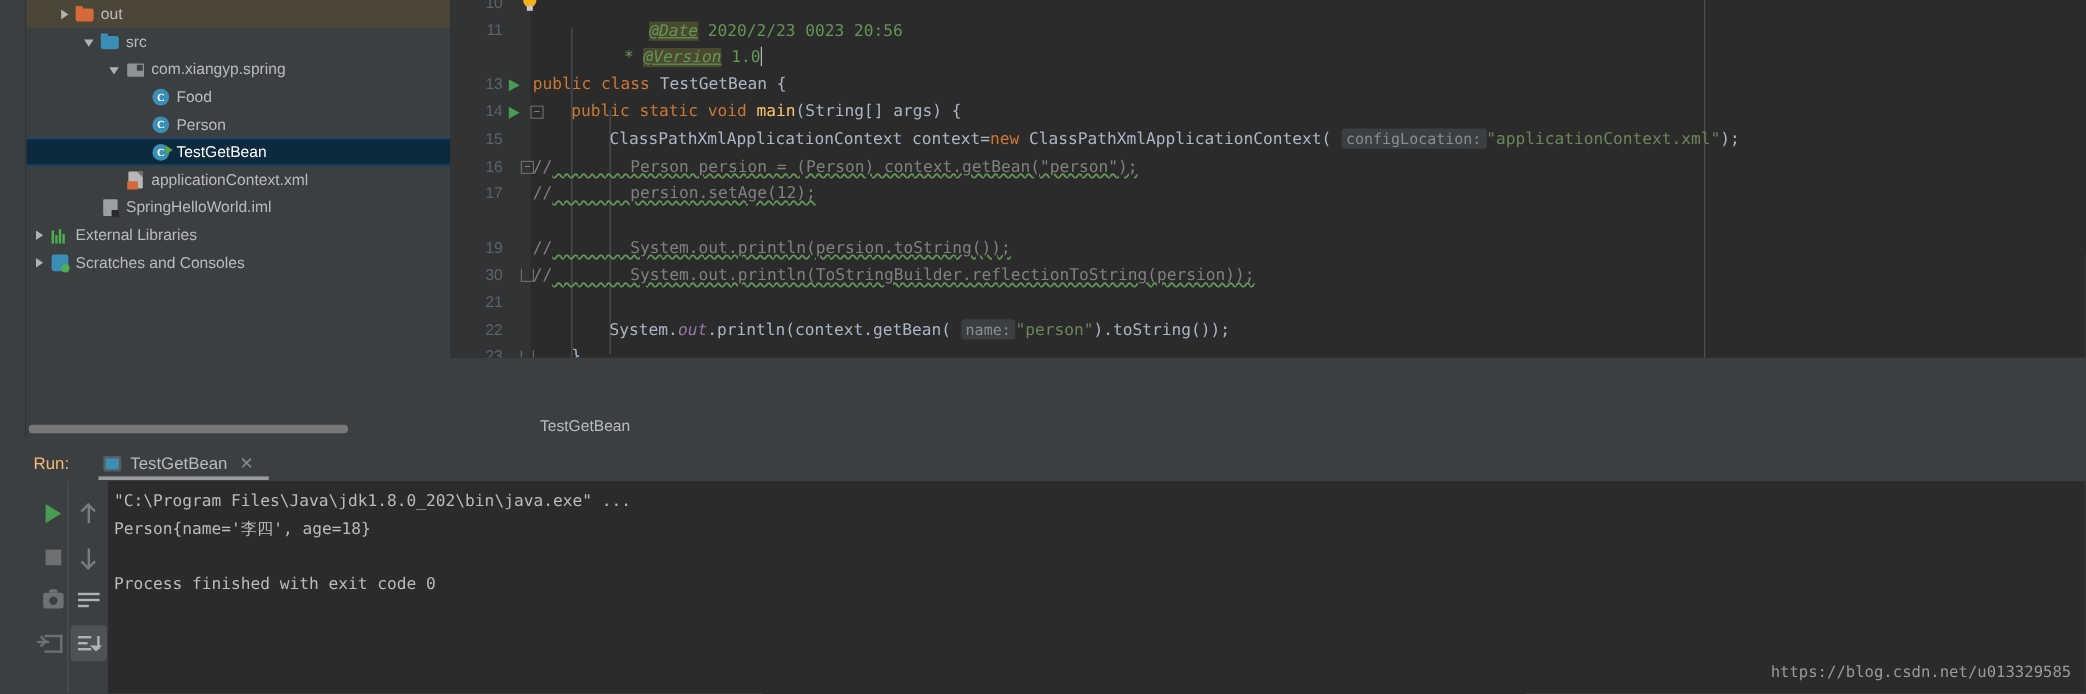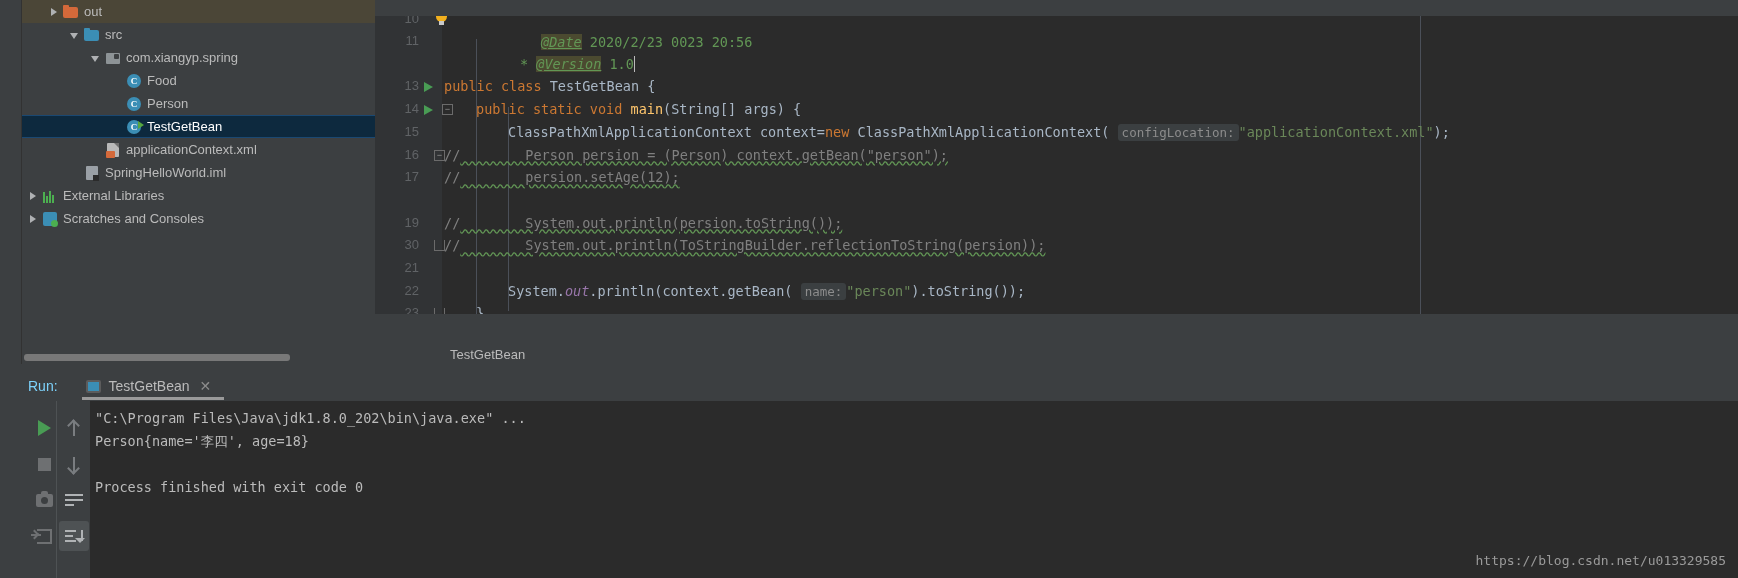--- a/index.html
+++ b/index.html
@@ -128,21 +128,21 @@
     position: absolute; left: 22px; top: 352px; width: 353px; height: 10px;
     background: #3c3f41;
   }
   .tree-hscroll .thumb {
     position: absolute; left: 2px; top: 2px; width: 266px; height: 7px;
     background: #787878; border-radius: 3px;
   }
 
   
   .editor {
-    position: absolute; left: 375px; top: 16px; width: 1363px; height: 298px;
+    position: absolute; left: 375px; top: 0; width: 1363px; height: 298px;
     background: #2b2b2b; overflow: hidden;
   }
   .gutter {
     position: absolute; left: 0; top: 0; width: 67px; height: 340px;
     background: #313335;
   }
   .ed-line {
     position: absolute; left: 0; width: 1363px; height: 22.7px;
     font-family: "DejaVu Sans Mono", monospace; font-size: 13.5px;
     white-space: pre;
@@ -234,21 +234,21 @@
   
   .run-panel {
     position: absolute; left: 0; top: 371px; width: 1738px; height: 207px;
     background: #3c3f41;
   }
   .run-header {
     position: absolute; left: 22px; top: 0; width: 1716px; height: 30px;
     display: flex; align-items: center;
   }
   .run-label {
-    margin-left: 6px; font-size: 14px; color: #7dd3fc; margin-right: 22px;
+    margin-left: 6px; font-size: 14px; color: #fdba74; margin-right: 22px;
   }
   .run-tab {
     display: flex; align-items: center; height: 28px;
     padding: 0 6px; position: relative;
   }
   .run-tab::after {
     content: ""; position: absolute; left: 2px; bottom: 0;
     width: 142px; height: 3px; background: #9a9a9a;
   }
   .ic-runtab {

